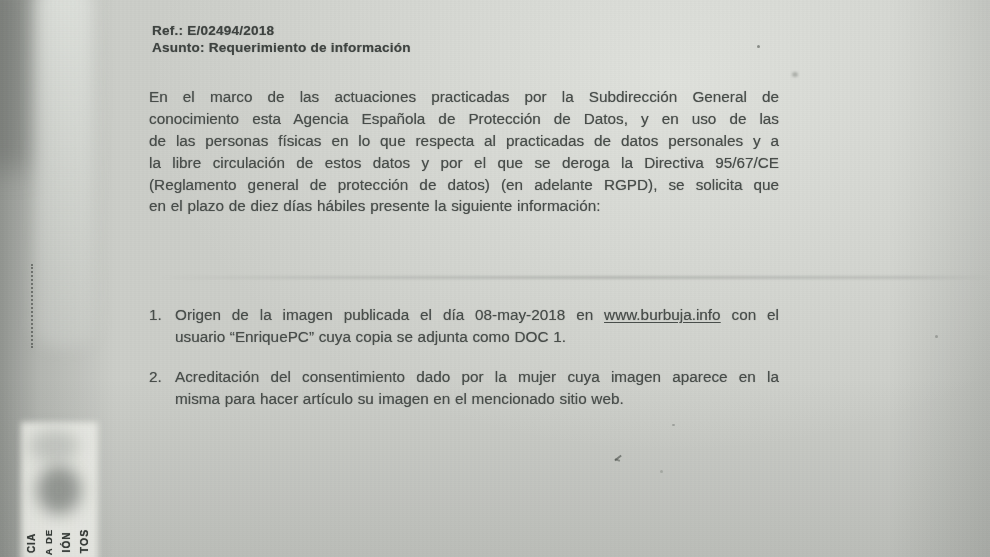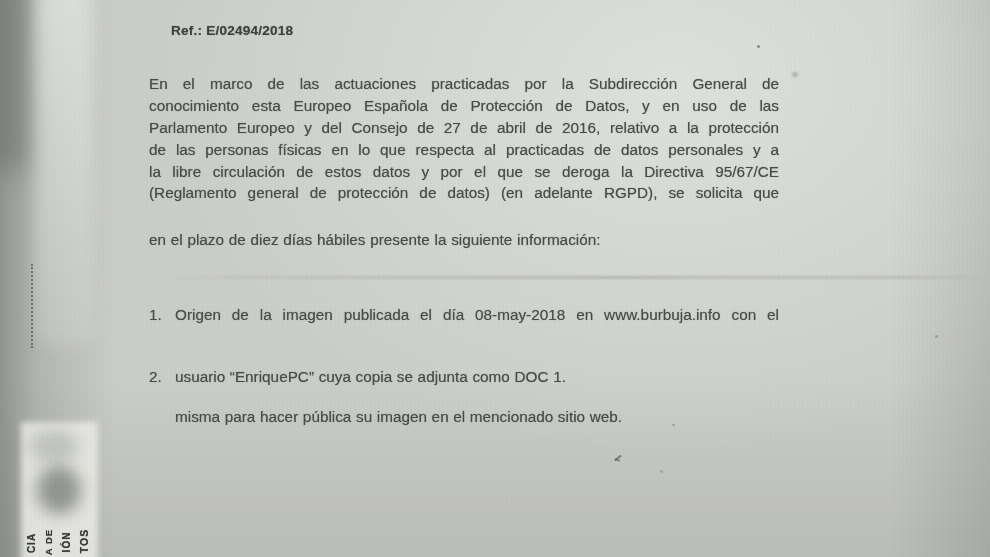--- a/index.html
+++ b/index.html
@@ -38,34 +38,34 @@
   .speck.s2{left:792px;top:72px;width:6px;height:5px;background:rgba(120,124,118,0.45);filter:blur(1px);}
   .speck.s3{left:935px;top:335px;width:3px;height:3px;background:rgba(110,114,110,0.5);}
   .speck.s4{left:672px;top:424px;width:3px;height:2px;background:rgba(110,114,110,0.5);}
   .speck.s5{left:660px;top:470px;width:3px;height:3px;background:rgba(120,124,118,0.4);}
   .squiggle{position:absolute;left:614px;top:454px;width:9px;height:8px;}
   .squiggle:before{content:"";position:absolute;left:0;top:3px;width:8px;height:2px;background:rgba(70,75,70,0.6);transform:rotate(-38deg);}
   .squiggle:after{content:"";position:absolute;left:1px;top:5px;width:5px;height:2px;background:rgba(70,75,70,0.5);transform:rotate(20deg);}
 
   .content{position:absolute;left:145px;top:0;width:634px;color:#474c49;}
   .ref-block{position:absolute;left:7px;top:23px;font-size:13.6px;line-height:16.5px;font-weight:bold;
-    color:#3d423f;letter-spacing:.2px;text-shadow:0 0 1px rgba(61,66,63,0.55);margin-left:19px;}
-  .paragraph{position:absolute;left:4px;top:75px;width:630px;}
+    color:#3d423f;letter-spacing:.2px;text-shadow:0 0 1px rgba(61,66,63,0.55);}
+  .paragraph{position:absolute;left:4px;top:88px;width:630px;}
   .pline{height:21.9px;font-size:15.3px;text-align:justify;text-align-last:justify;word-spacing:.5px;
     text-shadow:0 0 1px rgba(71,76,73,0.6);white-space:nowrap;}
-  .pline.last{text-align-last:left;margin-top:25px;}
+  .pline.last{text-align-last:left;}
   .item{position:absolute;display:flex;width:634px;}
   .item.i1{top:304px;}
   .item.i2{top:366px;}
   .num{width:30px;padding-left:4px;box-sizing:border-box;font-size:15.3px;line-height:22px;
     text-shadow:0 0 1px rgba(71,76,73,0.6);}
   .itext{width:604px;font-size:15.3px;line-height:22px;text-shadow:0 0 1px rgba(71,76,73,0.6);}
   .iline{height:22px;text-align:justify;text-align-last:justify;word-spacing:.4px;white-space:nowrap;}
-  .iline.last{text-align-last:left;margin-top:40px;}
-  .url{text-underline-offset:2px;text-decoration-thickness:1px;}
+  .iline.last{text-align-last:left;}
+  .url{text-decoration:underline;text-underline-offset:2px;text-decoration-thickness:1px;}
 
   .vtext{position:absolute;transform:translate(-50%,-50%) rotate(-90deg);white-space:nowrap;
     font-size:10px;font-weight:600;letter-spacing:1px;color:#353a37;text-shadow:0 0 .8px rgba(53,58,55,0.8);}
   .vtext.f1{left:31px;top:543px;}
   .vtext.f2{left:48px;top:542px;font-size:9.5px;}
   .vtext.f3{left:66px;top:542px;font-weight:700;}
   .vtext.f4{left:84px;top:541px;font-weight:800;font-size:10.5px;}
 </style>
 </head>
 <body>
@@ -85,44 +85,45 @@
   <div class="speck s2"></div>
   <div class="speck s3"></div>
   <div class="speck s4"></div>
   <div class="speck s5"></div>
   <div class="squiggle"></div>
 
   <div class="content">
 
     <div class="ref-block">
       <div>Ref.: E/02494/2018</div>
+      <div>Asunto: Requerimiento de información</div>
     </div>
 
     <div class="paragraph">
       <div class="pline">En el marco de las actuaciones practicadas por la Subdirección General de</div>
-      <div class="pline">conocimiento esta Europeo Española de Protección de Datos, y en uso de las</div>
-      <div class="pline">Parlamento Europeo y del Consejo de 27 de abril de 2016, relativo a la protección</div>
+      <div class="pline">conocimiento esta Agencia Española de Protección de Datos, y en uso de las</div>
       <div class="pline">de las personas físicas en lo que respecta al practicadas de datos personales y a</div>
       <div class="pline">la libre circulación de estos datos y por el que se deroga la Directiva 95/67/CE</div>
       <div class="pline">(Reglamento general de protección de datos) (en adelante RGPD), se solicita que</div>
       <div class="pline last">en el plazo de diez días hábiles presente la siguiente información:</div>
     </div>
 
     <div class="item i1">
       <div class="num">1.</div>
       <div class="itext">
         <div class="iline"><span>Origen de la imagen publicada el día 08-may-2018 en </span><span class="url">www.burbuja.info</span><span> con el</span></div>
         <div class="iline last">usuario “EnriquePC” cuya copia se adjunta como DOC 1.</div>
       </div>
     </div>
 
     <div class="item i2">
       <div class="num">2.</div>
       <div class="itext">
-        <div class="iline last">misma para hacer pública su imagen en el mencionado sitio web.</div>
+        <div class="iline">Acreditación del consentimiento dado por la mujer cuya imagen aparece en la</div>
+        <div class="iline last">misma para hacer artículo su imagen en el mencionado sitio web.</div>
       </div>
     </div>
 
   </div>
 
   <div class="vtext f1">CIA</div>
   <div class="vtext f2">A DE</div>
   <div class="vtext f3">IÓN</div>
   <div class="vtext f4">TOS</div>
 

